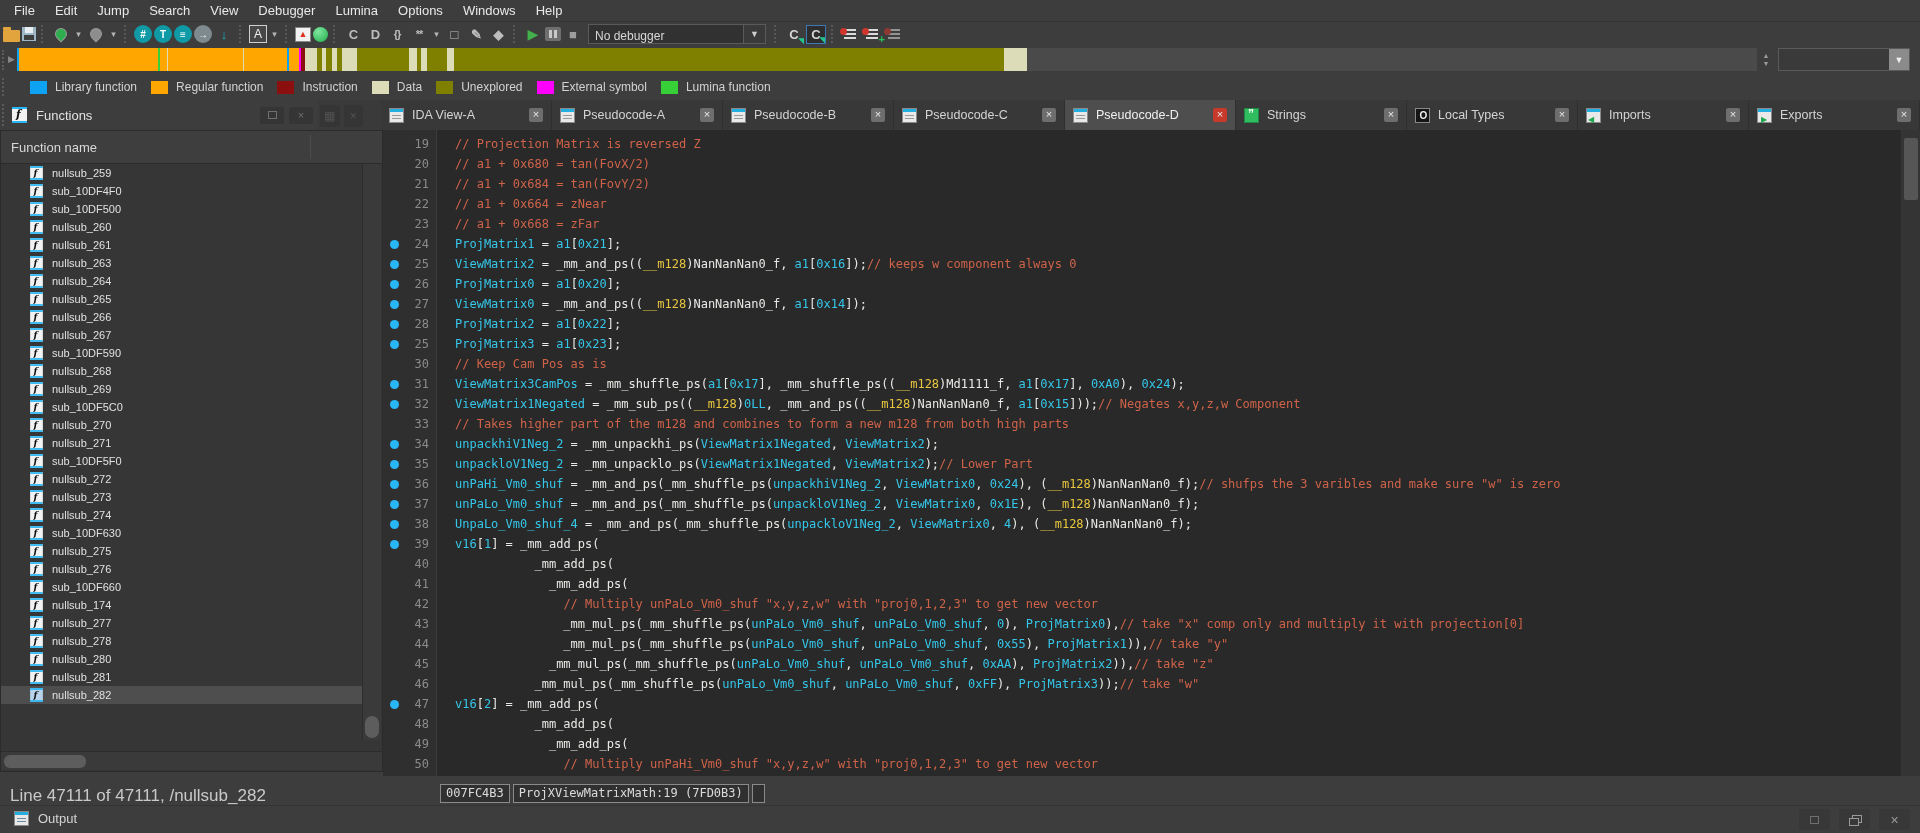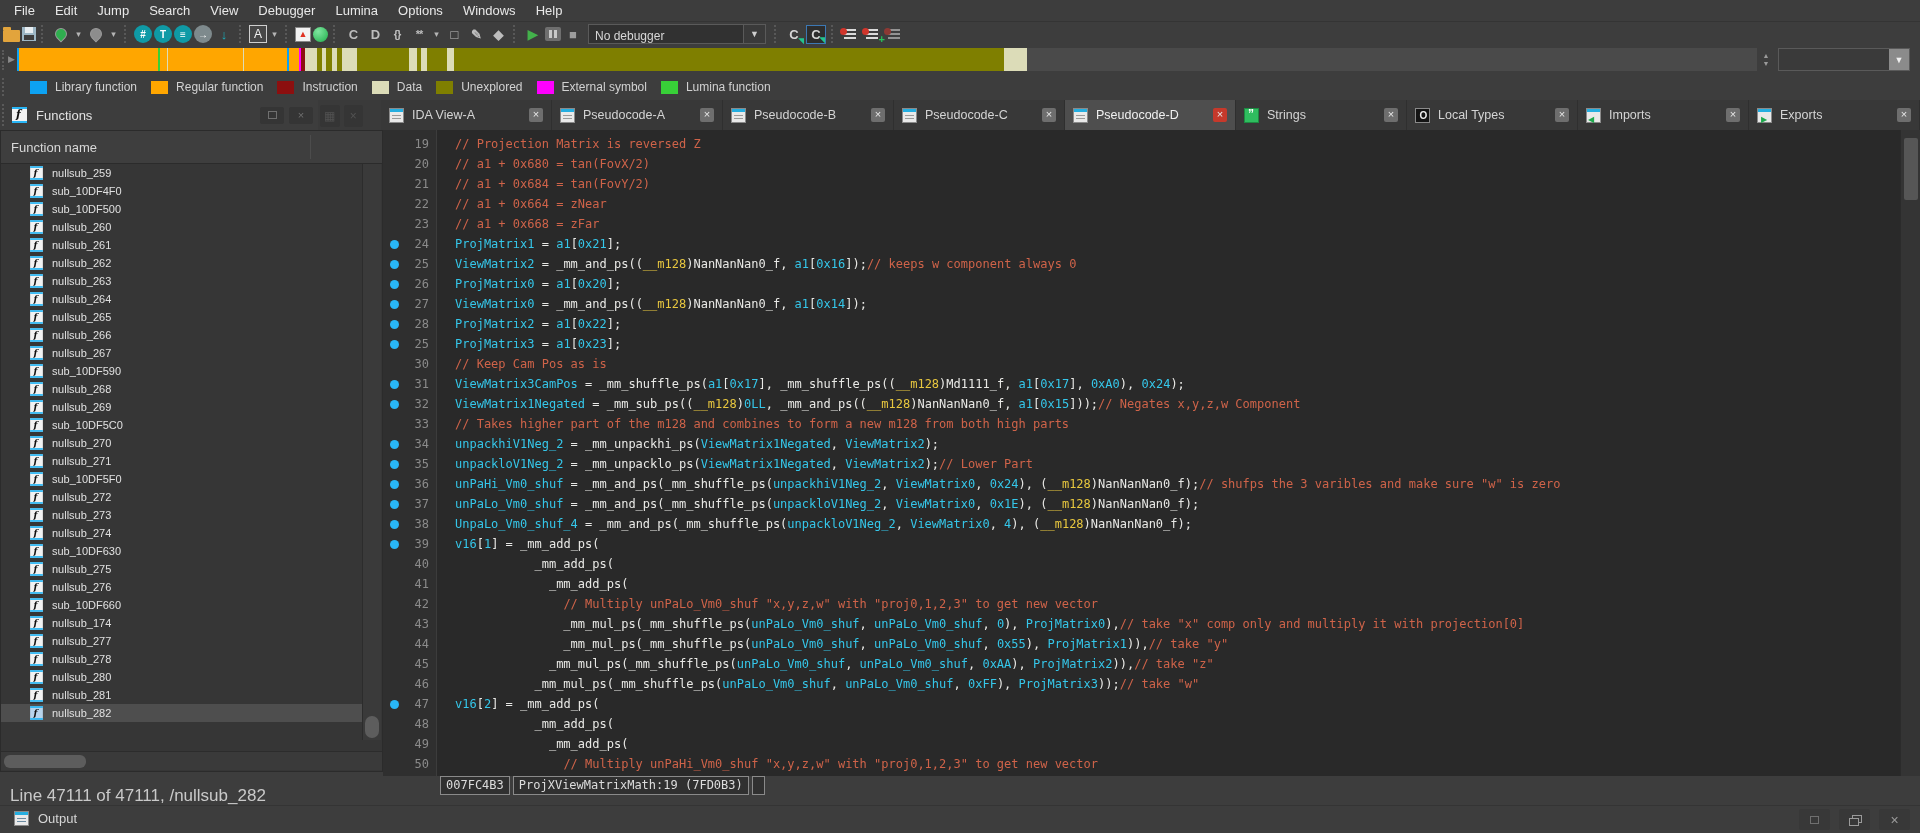--- a/index.html
+++ b/index.html
@@ -136,21 +136,21 @@
   .cnum { width:54px; flex:none; text-align:right; padding-right:8px; color:#8b8b8b;
     font:12px/20px "DejaVu Sans Mono", monospace; }
   .ctext { padding-left:18px; font:12px/20px "DejaVu Sans Mono", monospace; }
   .s-p { color:#e9e9e6; } .s-v { color:#35c7ea; } .s-y { color:#e9c83f; } .s-c { color:#cf6349; }
   #cvscroll { position:absolute; right:0; top:0; width:20px; height:646px; background:#343434; border-left:1px solid #2b2b2b;}
   #cvthumb { position:absolute; left:3px; top:8px; width:14px; height:62px; background:#565656; border-radius:2px;}
 
   
   #statusrow { left:0; top:776px; width:1920px; height:29px; background:#3d3d3d; }
   #statusleft { position:absolute; left:10px; top:10px; color:#c9c9c9; font-size:17px; }
-  #statusboxes { position:absolute; left:440px; top:0; display:flex; gap:3px; }
+  #statusboxes { position:absolute; left:440px; top:8px; display:flex; gap:3px; }
   .sbox { border:1px solid #8a8a8a; background:#303030; color:#dcdcdc; padding:1px 5px;
     font:12px "DejaVu Sans Mono", monospace; height:19px; }
   .sbox.empty { width:13px; }
 
   
   #bottomrow { left:0; top:805px; width:1920px; height:28px; background:#3d3d3d; border-top:1px solid #343434;}
   #outputtab { position:absolute; left:6px; top:3px; display:flex; align-items:center; padding:2px 8px; cursor:pointer;}
   .out-ic { width:15px; height:15px; background:#e9e9e9; border:1px solid #8a8a8a; position:relative; margin-right:9px;}
   .out-ic::before { content:''; position:absolute; left:0; right:0; top:0; height:3px; background:#25aee0;}
   .out-ic::after { content:''; position:absolute; left:2px; right:2px; top:6px; height:6px;
@@ -381,24 +381,20 @@
           <span class="fi"></span>
           <span class="fn">sub_10DF500</span>
         </div>
         <div class="frow">
           <span class="fi"></span>
           <span class="fn">nullsub_260</span>
         </div>
         <div class="frow">
           <span class="fi"></span>
           <span class="fn">nullsub_261</span>
-        </div>
-        <div class="frow">
-          <span class="fi"></span>
-          <span class="fn">nullsub_262</span>
         </div>
         <div class="frow">
           <span class="fi"></span>
           <span class="fn">nullsub_263</span>
         </div>
         <div class="frow">
           <span class="fi"></span>
           <span class="fn">nullsub_264</span>
         </div>
         <div class="frow">

